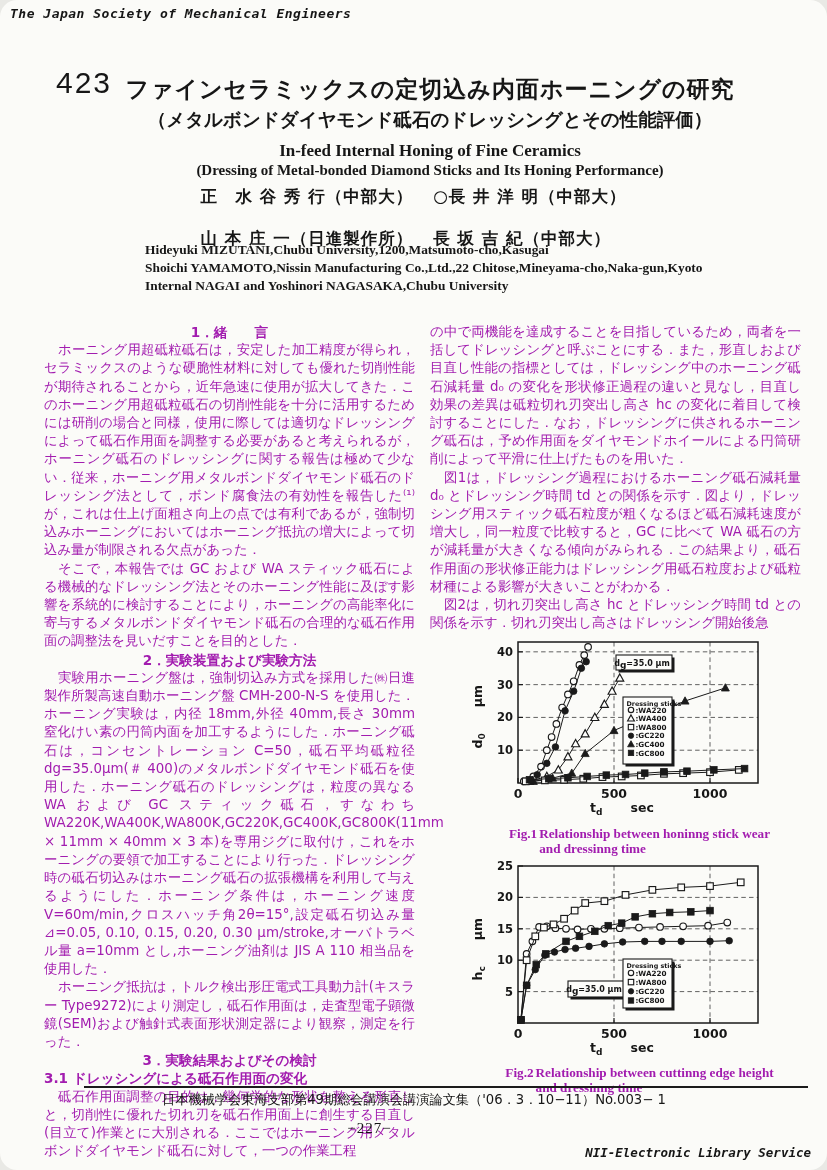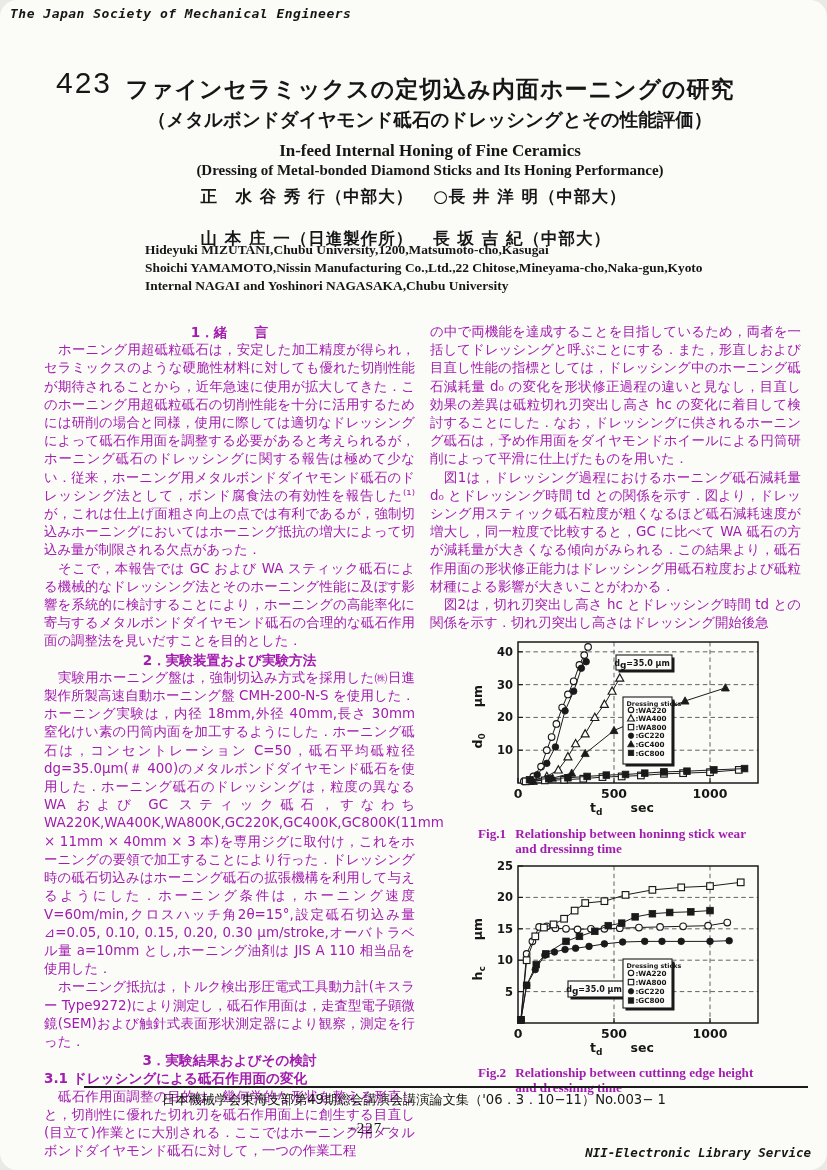--- a/index.html
+++ b/index.html
@@ -22,21 +22,21 @@
 
   .columns{position:absolute;top:323px;left:44px;width:757px;display:flex;gap:15px;}
   .col{width:371px;font:400 13.4px "DejaVu Sans",sans-serif;line-height:18.2px;text-align:justify;color:#a21caf;}
   .col p{margin:0;text-indent:1.05em;}
   .col p.noindent{text-indent:0;}
   .col h4{margin:0;text-align:center;font-size:13.6px;font-weight:700;}
   .col h4.sub{text-align:left;}
 
   figure{margin:0;}
   .figwrap{margin:5px 0 0 38px;}
-  .caption{display:flex;gap:9px;margin:1px 0 5px 48px;font:700 13.2px "Liberation Serif",serif;line-height:15px;}
+  .caption{display:flex;gap:2px;margin:1px 0 5px 48px;font:700 13.2px "Liberation Serif",serif;line-height:15px;justify-content:center;}
   .caption .cap-lab{white-space:nowrap;}
 
   svg text{fill:#161616;}
   .plotbox{fill:none;stroke:#1a1a1a;stroke-width:1.5;}
   .grid{stroke:#3a3a3a;stroke-width:.8;stroke-dasharray:4.5 3.2;}
   .sline{fill:none;stroke:#1a1a1a;stroke-width:1;}
   .mo{fill:#fdfdfb;stroke:#1a1a1a;stroke-width:1.15;}
   .mf{fill:#1a1a1a;stroke:#1a1a1a;stroke-width:.8;}
   .tick{font:600 11.5px "DejaVu Sans",sans-serif;}
   .xtick{font-size:12.5px;}

